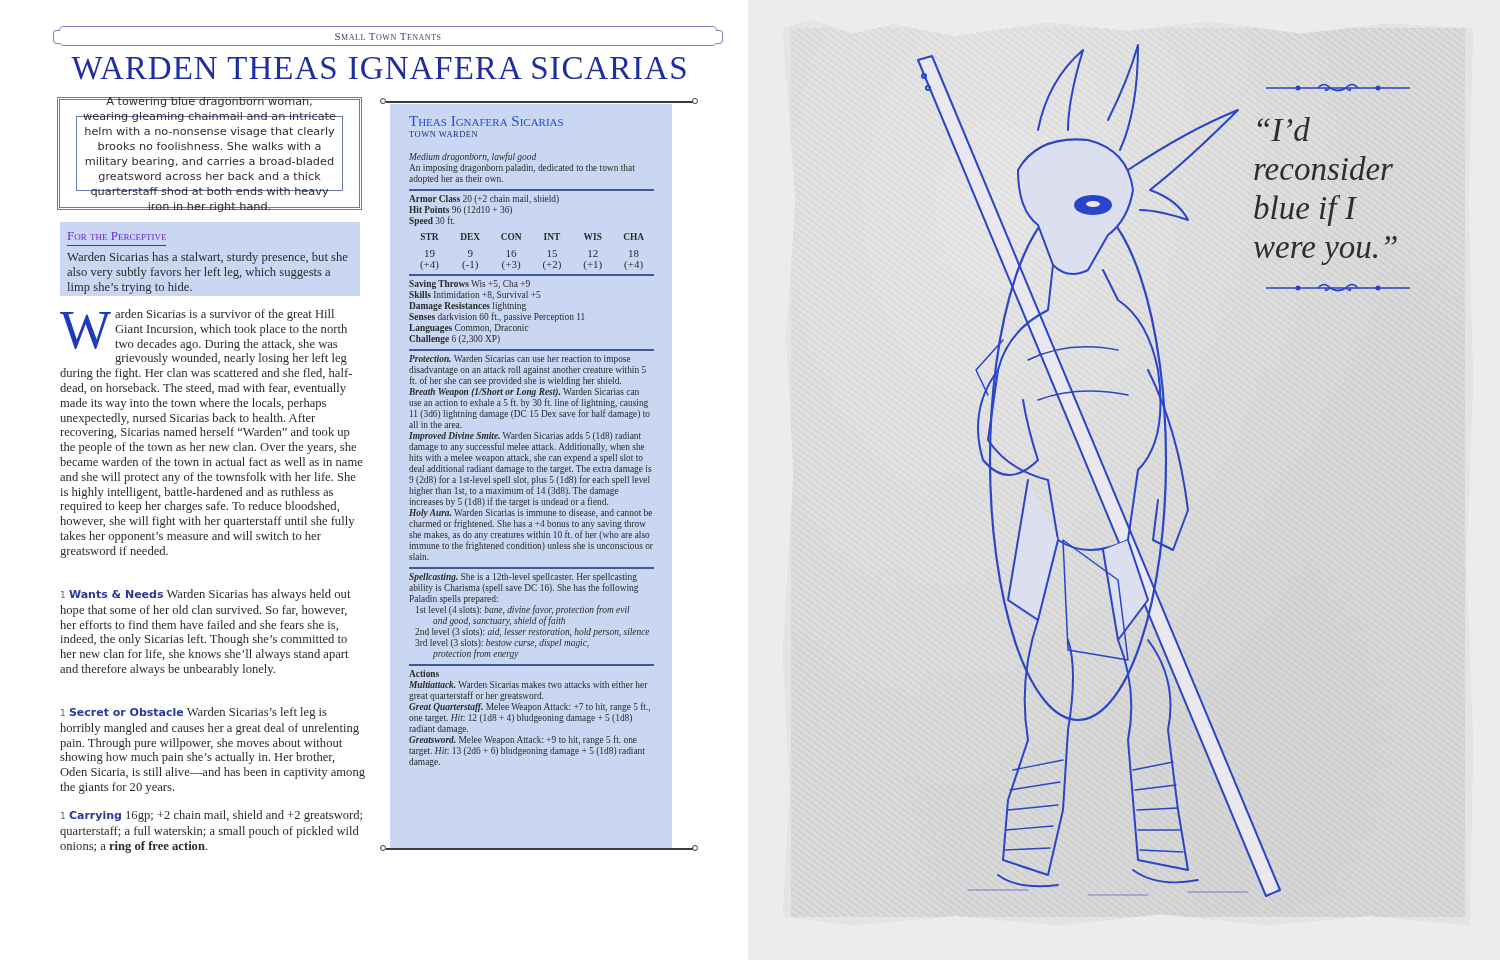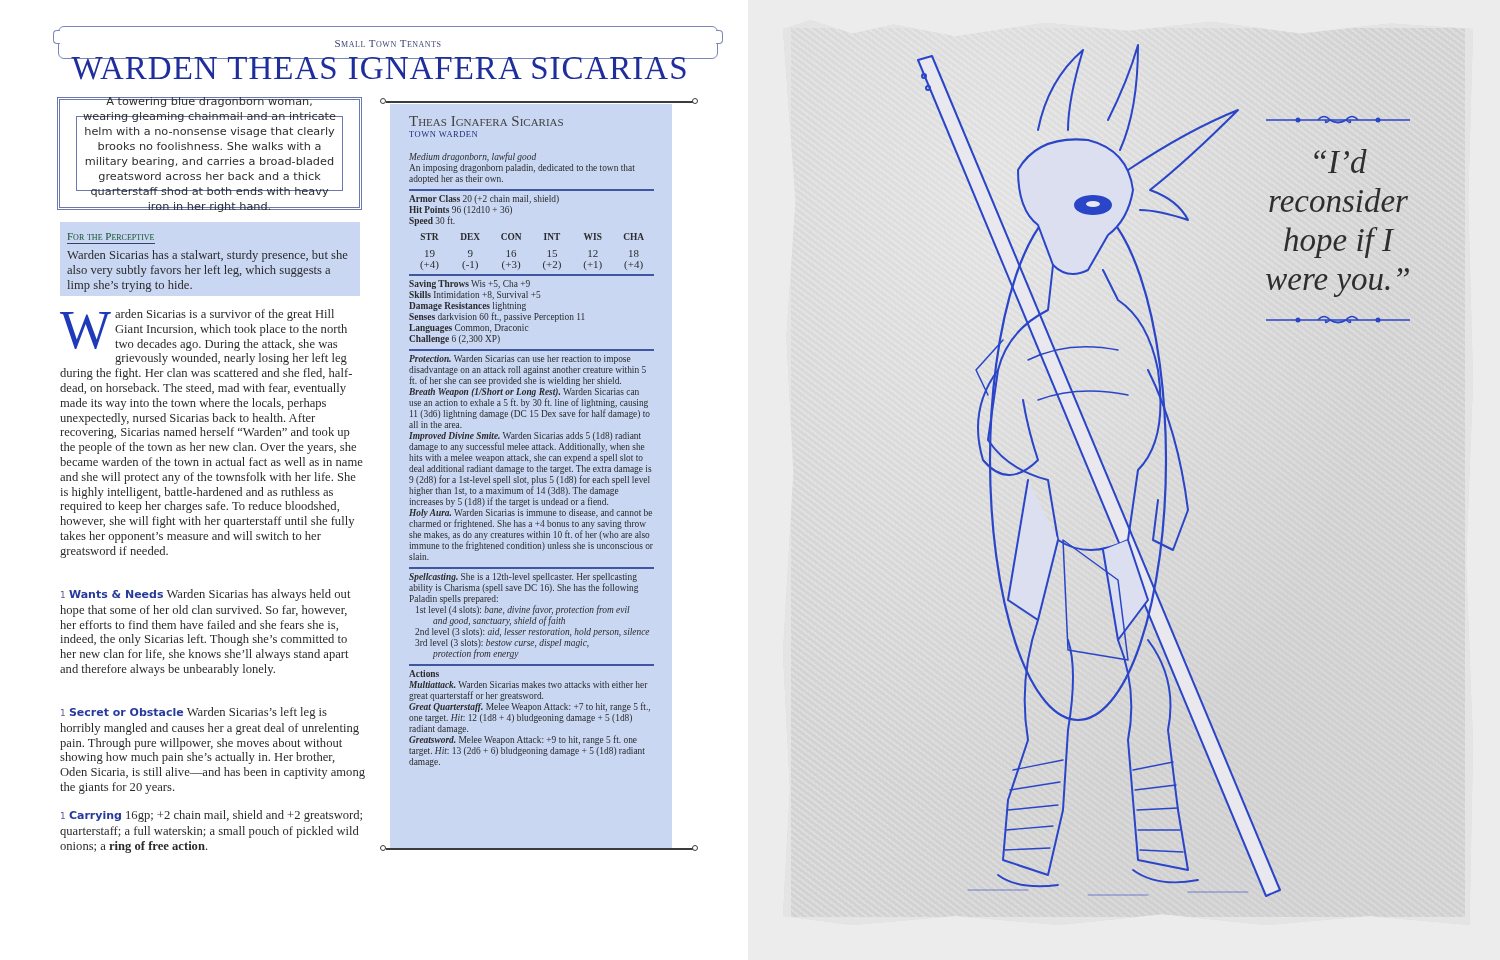--- a/index.html
+++ b/index.html
@@ -3,21 +3,21 @@
 <meta charset="utf-8">
 <style>
   * { box-sizing: border-box; margin: 0; padding: 0; }
   html, body { width: 1500px; height: 960px; overflow: hidden; background: #ffffff; }
   body { position: relative; font-family: "DejaVu Serif", serif; color: #2a2a2a; }
 
   
   .left-page { position: absolute; left: 0; top: 0; width: 748px; height: 960px; background: #ffffff; }
 
   .running-header {
-    position: absolute; left: 58px; top: 26px; width: 660px; height: 33px;
+    position: absolute; left: 58px; top: 26px; width: 660px; height: 20px;
     border: 1.5px solid #7b86b8; border-radius: 6px;
     display: flex; align-items: center; justify-content: center;
     font-family: "Liberation Serif", serif; font-size: 11px; letter-spacing: 0.5px;
     font-variant: small-caps; color: #3a3f6e;
   }
   .running-header::before, .running-header::after {
     content: ""; position: absolute; top: 3px; width: 6px; height: 12px; border: 1.5px solid #7b86b8; background:#fff;
   }
   .running-header::before { left: -6px; border-right: none; border-radius: 4px 0 0 4px; }
   .running-header::after { right: -6px; border-left: none; border-radius: 0 4px 4px 0; }
@@ -36,22 +36,22 @@
     border: 1px solid #6a78ad; width: 100%; height: 100%;
     display: flex; align-items: center; justify-content: center; text-align: center;
     font-family: "DejaVu Sans", sans-serif; font-size: 11.3px; line-height: 15px; color: #2d2d2d; padding: 0 6px;
   }
 
   .perceptive-box {
     position: absolute; left: 60px; top: 222px; width: 300px; height: 74px;
     background: #c9d7f3; padding: 3px 7px;
   }
   .perceptive-title {
-    font-family: "Liberation Serif", serif; font-size: 11px; font-variant: small-caps;
-    color: #14532d; display: inline-block; border-bottom: 1.5px solid #3a3f6e; padding-bottom: 1px; margin-bottom: 4px;
+    font-family: "Liberation Serif", serif; font-size: 13px; font-variant: small-caps;
+    color: #6d28d9; display: inline-block; border-bottom: 1.5px solid #3a3f6e; padding-bottom: 1px; margin-bottom: 4px;
   }
   .perceptive-text { font-family: "Liberation Serif", serif; font-size: 12.6px; line-height: 15px; color: #2a2a2a; }
 
   .body-text {
     position: absolute; left: 60px; width: 305px;
     font-family: "Liberation Serif", serif; font-size: 12.6px; line-height: 14.8px; color: #2a2a2a;
   }
   .main-para { top: 307px; }
   .drop-cap {
     float: left; font-family: "Liberation Serif", serif; font-size: 54px; line-height: 42px;
@@ -74,21 +74,21 @@
   .statblock-wrap { position: absolute; left: 386px; top: 101px; width: 310px; height: 752px; }
   .sb-line { position: absolute; left: 0; width: 310px; height: 2px; background: #3c3c3c; }
   .sb-line.top { top: 0; }
   .sb-line.bottom { top: 747px; }
   .sb-dot { position: absolute; width: 6px; height: 6px; border: 1px solid #3c3c3c; border-radius: 50%; background: #fff; }
   .statblock {
     position: absolute; left: 4px; top: 3px; width: 282px; height: 744px;
     background: #c9d7f3; padding: 9px 18px 0 19px;
     font-family: "Liberation Serif", serif; font-size: 9.4px; line-height: 11px; color: #2a2a2a;
   }
-  .sb-name { font-size: 15px; font-variant: small-caps; color: #404040; line-height: 16px; }
+  .sb-name { font-size: 15px; font-variant: small-caps; color: #1d4ed8; line-height: 16px; }
   .sb-role { font-size: 8.5px; letter-spacing: 0.5px; color: #1f2e7c; text-transform: uppercase; }
   .sb-type { font-style: italic; margin-top: 12px; }
   .sb-rule { height: 2px; background: #3f57a0; margin: 4px 0 3px; }
   .sb-bold { font-weight: bold; }
   .abilities { display: grid; grid-template-columns: repeat(6, 1fr); text-align: center; margin-top: 5px; }
   .abilities .ab-name { font-weight: bold; font-size: 9.4px; margin-bottom: 5px; }
   .abilities .ab-val { font-size: 11px; line-height: 11px; }
   .sb-trait-name { font-weight: bold; font-style: italic; }
   .sb-spell-level { padding-left: 6px; }
   .sb-spell-cont { padding-left: 24px; font-style: italic; }
@@ -108,21 +108,21 @@
       repeating-linear-gradient(37deg, rgba(255,255,255,0.12) 0 2px, rgba(0,0,0,0.03) 2px 5px),
       #d9d9d9;
     border: 8px solid #e4e4e4;
     clip-path: polygon(0 1%, 4% 0, 10% 1.5%, 16% 0.5%, 25% 1.8%, 38% 0.3%, 50% 1.2%, 62% 0.2%, 75% 1.5%, 88% 0.4%, 100% 1%,
                        99.3% 20%, 100% 40%, 99% 60%, 100% 80%, 99.5% 100%,
                        85% 99%, 70% 100%, 55% 98.8%, 40% 100%, 25% 99%, 10% 100%, 0 99%,
                        1% 85%, 0 70%, 1.5% 50%, 0.5% 35%, 1.8% 20%);
   }
   .illustration { position: absolute; left: 140px; top: 40px; width: 420px; height: 880px; }
 
-  .quote-block { position: absolute; left: 505px; top: 111px; width: 170px; text-align: center; }
+  .quote-block { position: absolute; left: 505px; top: 79px; width: 170px; }
   .ornament { width: 148px; height: 18px; margin: 0 auto; display: block; }
   .quote-text {
     font-family: "Liberation Serif", serif; font-style: italic; font-size: 33px; line-height: 39px;
     color: #2e2e2e; margin: 14px 0 12px;
   }
 </style>
 </head>
 <body>
 
 <div class="left-page">
@@ -294,21 +294,21 @@
     <svg class="ornament" viewBox="0 0 148 18">
       <line x1="2" y1="9" x2="146" y2="9" stroke="#2a45c8" stroke-width="1.5"></line>
       <circle cx="34" cy="9" r="2.5" fill="#2a45c8"></circle>
         <circle cx="114" cy="9" r="2.5" fill="#2a45c8"></circle>
       <path d="M54 9 Q60 2 66 9 Q60 14 62 9 M94 9 Q88 2 82 9 Q88 14 86 9" stroke="#2a45c8" stroke-width="1.5" fill="none"></path>
       <path d="M66 9 Q74 14 82 9" stroke="#2a45c8" stroke-width="2" fill="none"></path>
     </svg>
     <div class="quote-text">
       <div>“I’d</div>
       <div>reconsider</div>
-      <div>hope if I</div>
+      <div>blue if I</div>
       <div>were you.”</div>
     </div>
     <svg class="ornament" viewBox="0 0 148 18">
       <line x1="2" y1="9" x2="146" y2="9" stroke="#2a45c8" stroke-width="1.5"></line>
       <circle cx="34" cy="9" r="2.5" fill="#2a45c8"></circle>
         <circle cx="114" cy="9" r="2.5" fill="#2a45c8"></circle>
       <path d="M54 9 Q60 2 66 9 Q60 14 62 9 M94 9 Q88 2 82 9 Q88 14 86 9" stroke="#2a45c8" stroke-width="1.5" fill="none"></path>
       <path d="M66 9 Q74 14 82 9" stroke="#2a45c8" stroke-width="2" fill="none"></path>
     </svg>
   </div>

